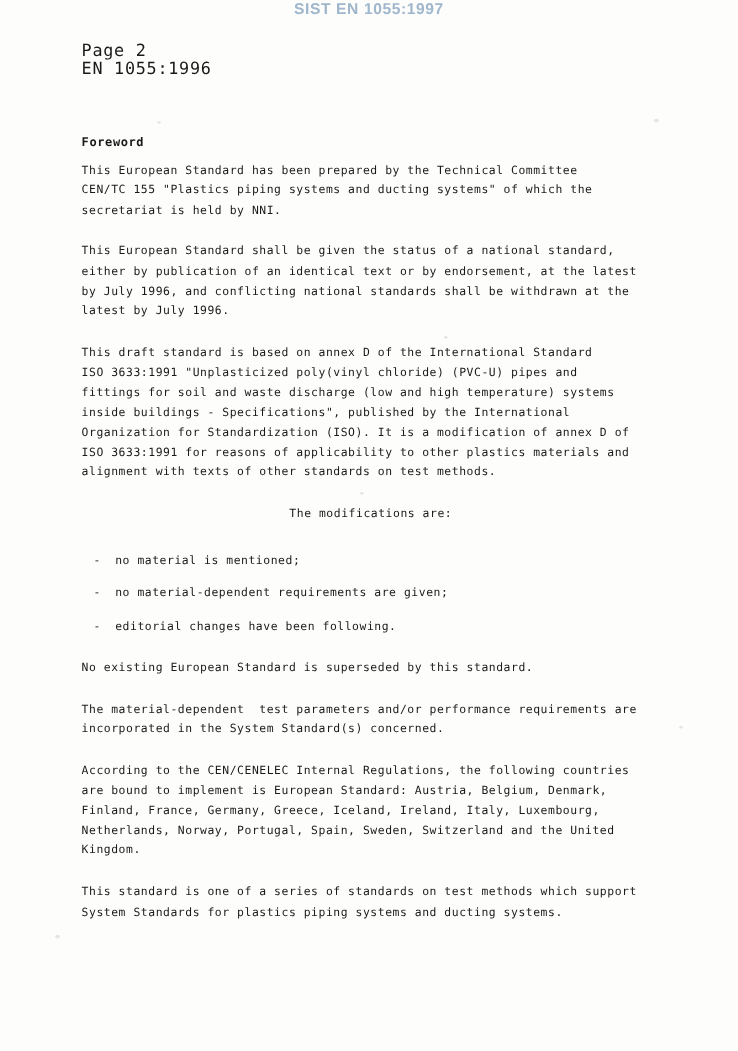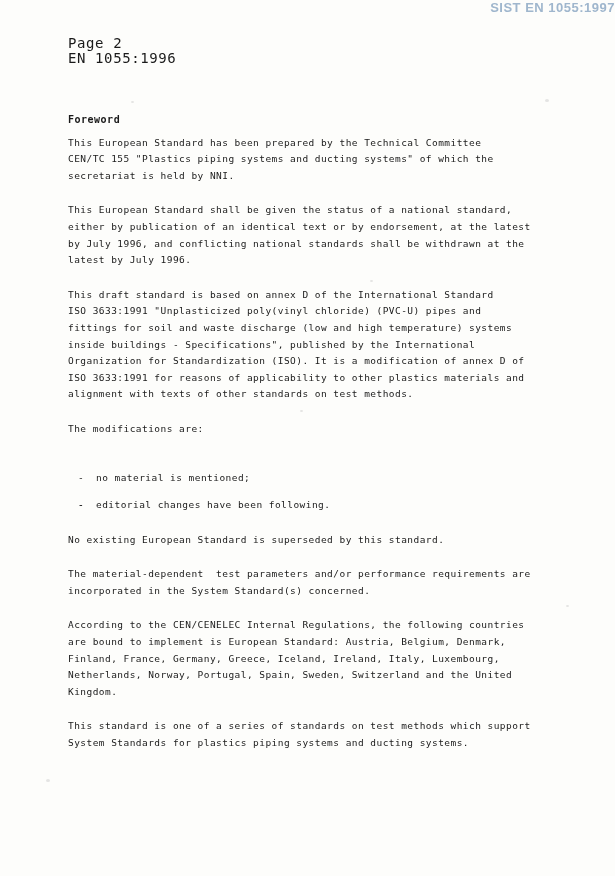--- a/index.html
+++ b/index.html
@@ -19,21 +19,21 @@
     position: relative;
     width: 615px;
     height: 876px;
     background: #fdfdfb;
   }
   .watermark {
     position: absolute;
     top: 0px;
     left: 0;
     width: 615px;
-    text-align: right;
+    text-align: center;
     font-family: "Liberation Sans", sans-serif;
     font-weight: bold;
     font-size: 13px;
     letter-spacing: 0.5px;
     color: #9fb6cd;
   }
   .header-block {
     position: absolute;
     top: 36px;
     left: 68px;
@@ -57,21 +57,22 @@
     font-size: 10px;
     letter-spacing: 0.5px;
     margin: 0 0 6px 0;
   }
   .para {
     margin: 0 0 18px 0;
     text-align: left;
     white-space: pre-wrap;
   }
   .para.tight {
-    margin-bottom: 32px;
+    margin-bottom: 22px;
+    text-align: center;
   }
   .list {
     margin: 0 0 18px 0;
     padding: 0;
     list-style: none;
   }
   .list li {
     margin: 0 0 11px 0;
     padding-left: 28px;
     position: relative;
@@ -116,21 +117,21 @@
 ISO 3633:1991 "Unplasticized poly(vinyl chloride) (PVC-U) pipes and
 fittings for soil and waste discharge (low and high temperature) systems
 inside buildings - Specifications", published by the International
 Organization for Standardization (ISO). It is a modification of annex D of
 ISO 3633:1991 for reasons of applicability to other plastics materials and
 alignment with texts of other standards on test methods.</p>
     <p class="para tight">The modifications are:</p>
 
     <ul class="list">
       <li><span class="dash">-</span><span>no material is mentioned;</span></li>
-      <li><span class="dash">-</span></li>
+      <li><span class="dash">-</span><span>no material-dependent requirements are given;</span></li>
       <li><span class="dash">-</span><span>editorial changes have been following.</span></li>
     </ul>
 
     <p class="para">No existing European Standard is superseded by this standard.</p>
     <p class="para">The material-dependent  test parameters and/or performance requirements are
 incorporated in the System Standard(s) concerned.</p>
     <p class="para">According to the CEN/CENELEC Internal Regulations, the following countries
 are bound to implement is European Standard: Austria, Belgium, Denmark,
 Finland, France, Germany, Greece, Iceland, Ireland, Italy, Luxembourg,
 Netherlands, Norway, Portugal, Spain, Sweden, Switzerland and the United

